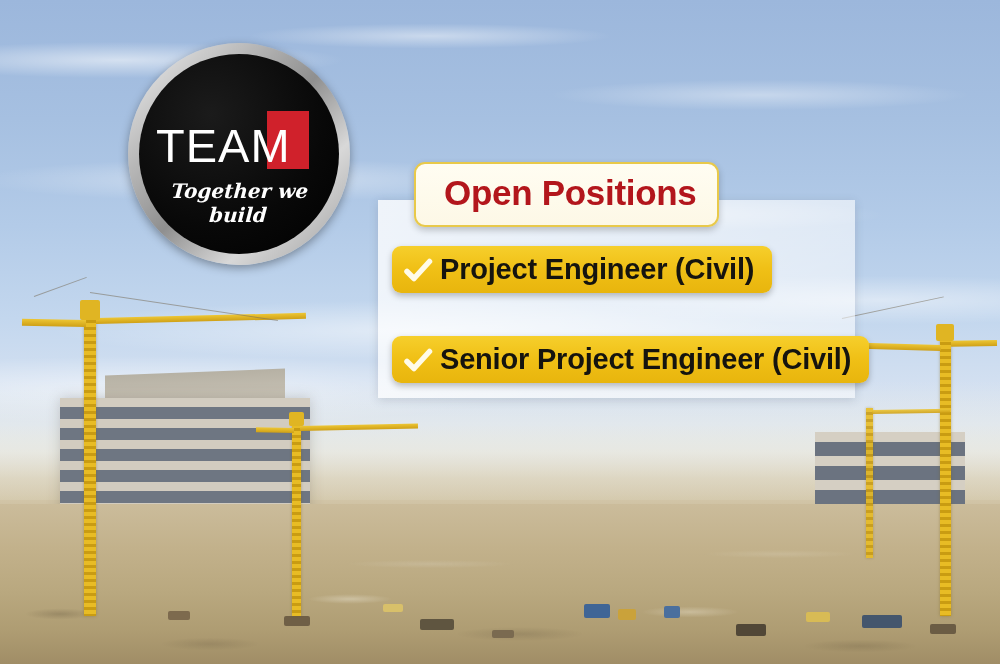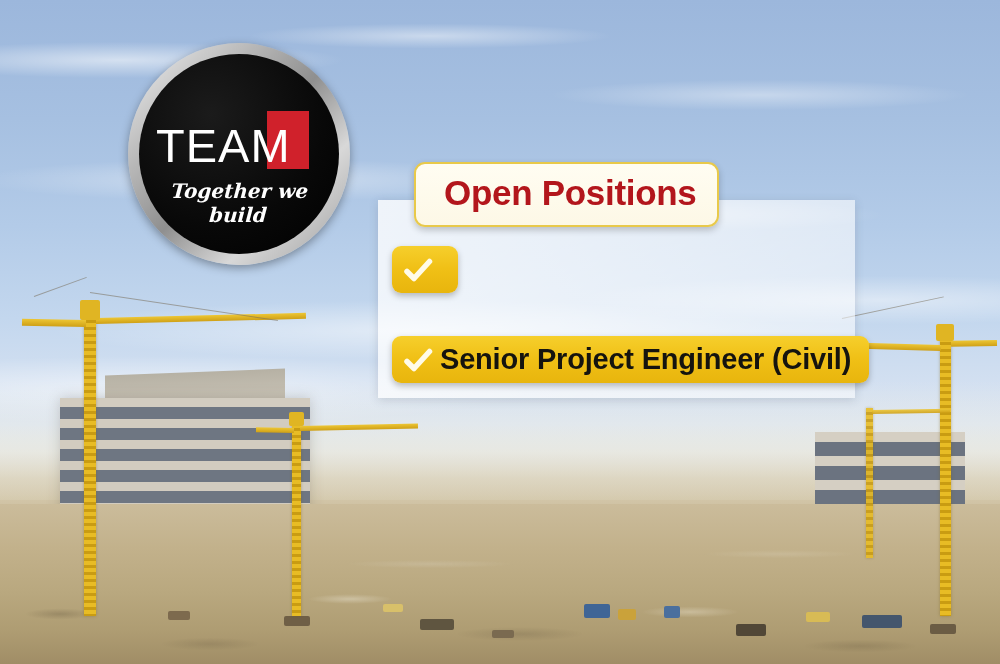--- a/index.html
+++ b/index.html
@@ -377,20 +377,21 @@
   <div class="panel"></div>
 
   <div class="open-box">
     <div class="open-box-text">Open Positions</div>
   </div>
 
   <div class="pill pill-1">
     <svg class="pill-check" viewBox="0 0 32 32">
       <path d="M5 17.5 L12 24.5 L27.5 7.5" fill="none" stroke="#fffbe8" stroke-width="5.5" stroke-linecap="round" stroke-linejoin="round"></path>
     </svg>
+    <div class="pill-label">Project Engineer (Civil)</div>
   </div>
 
   <div class="pill pill-2">
     <svg class="pill-check" viewBox="0 0 32 32">
       <path d="M5 17.5 L12 24.5 L27.5 7.5" fill="none" stroke="#fffbe8" stroke-width="5.5" stroke-linecap="round" stroke-linejoin="round"></path>
     </svg>
     <div class="pill-label">Senior Project Engineer (Civil)</div>
   </div>
 
 

